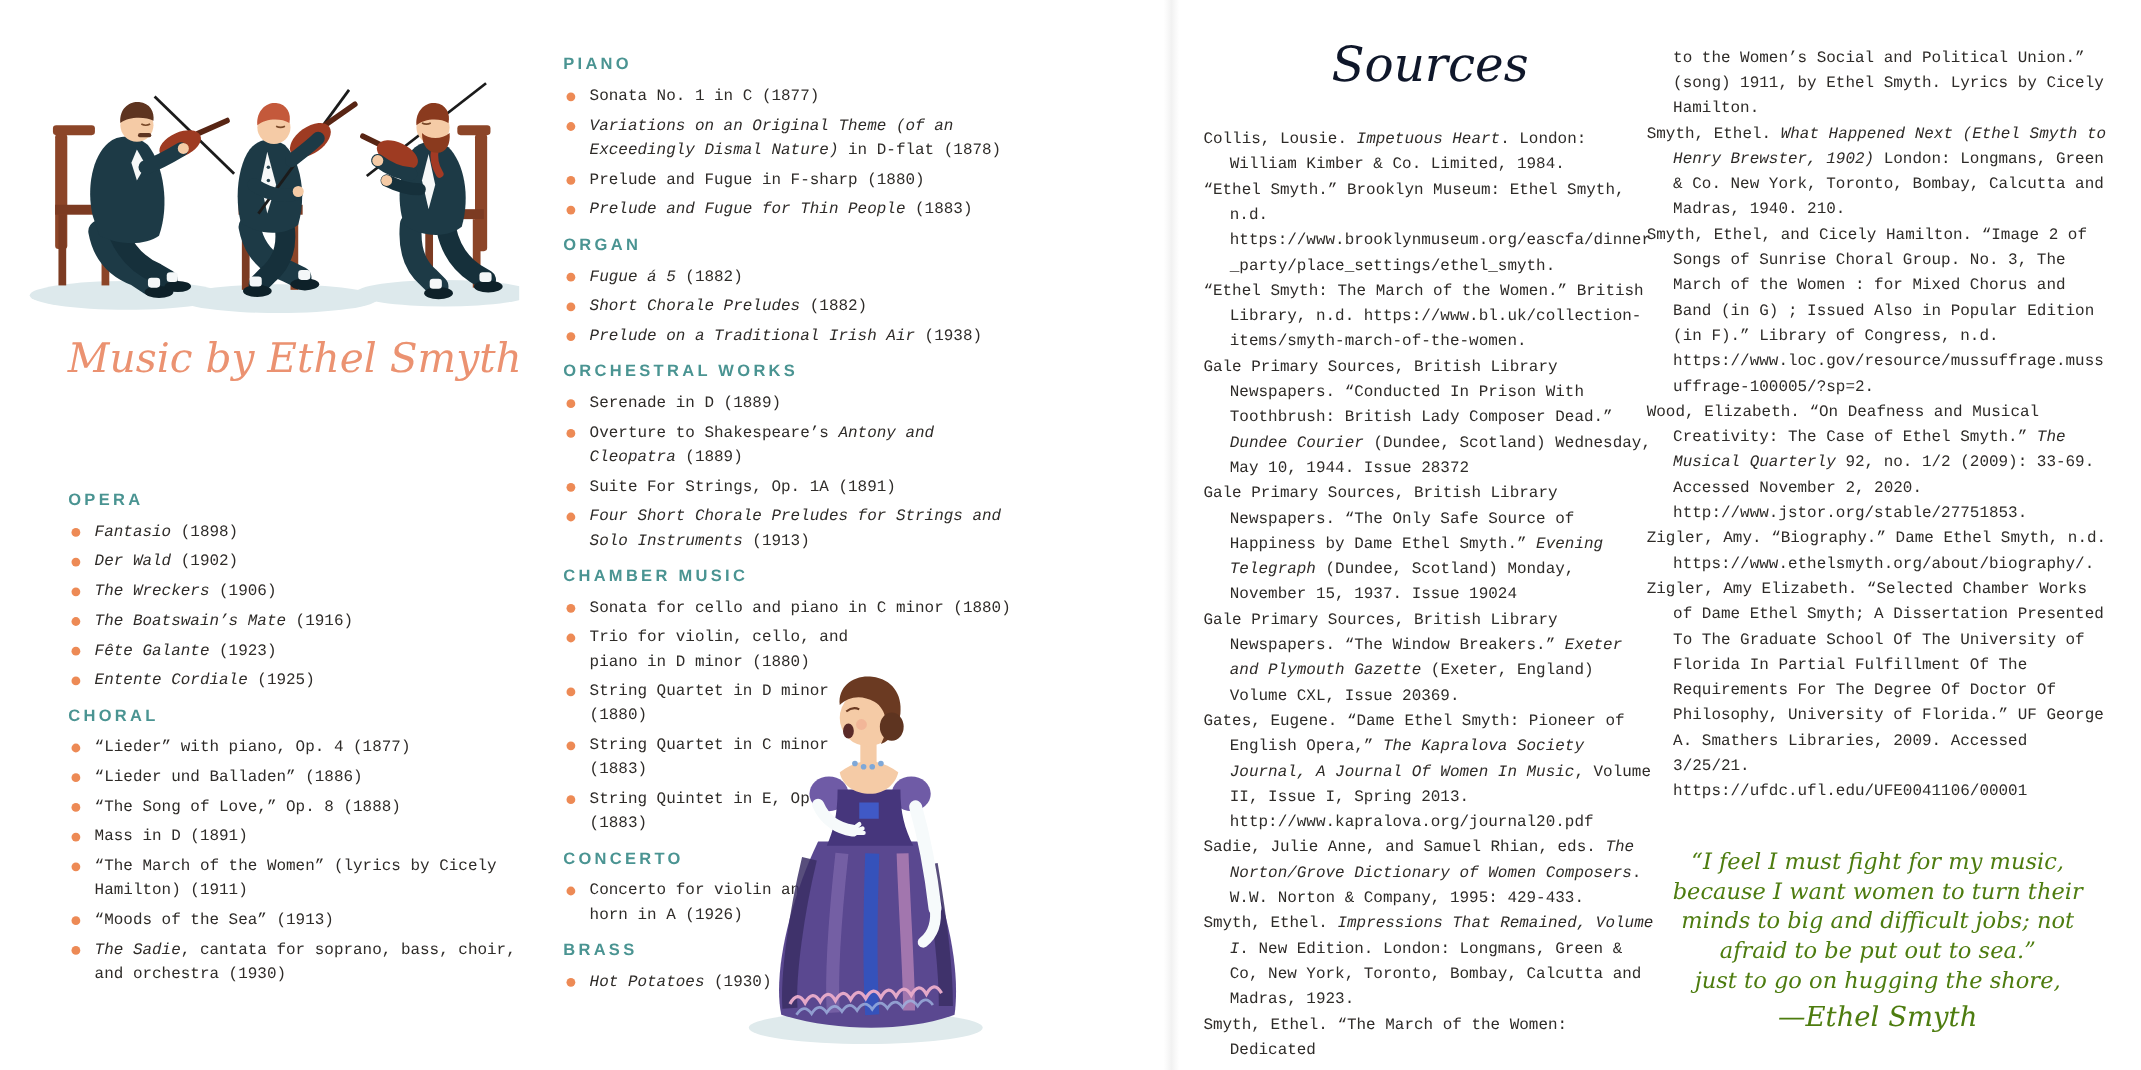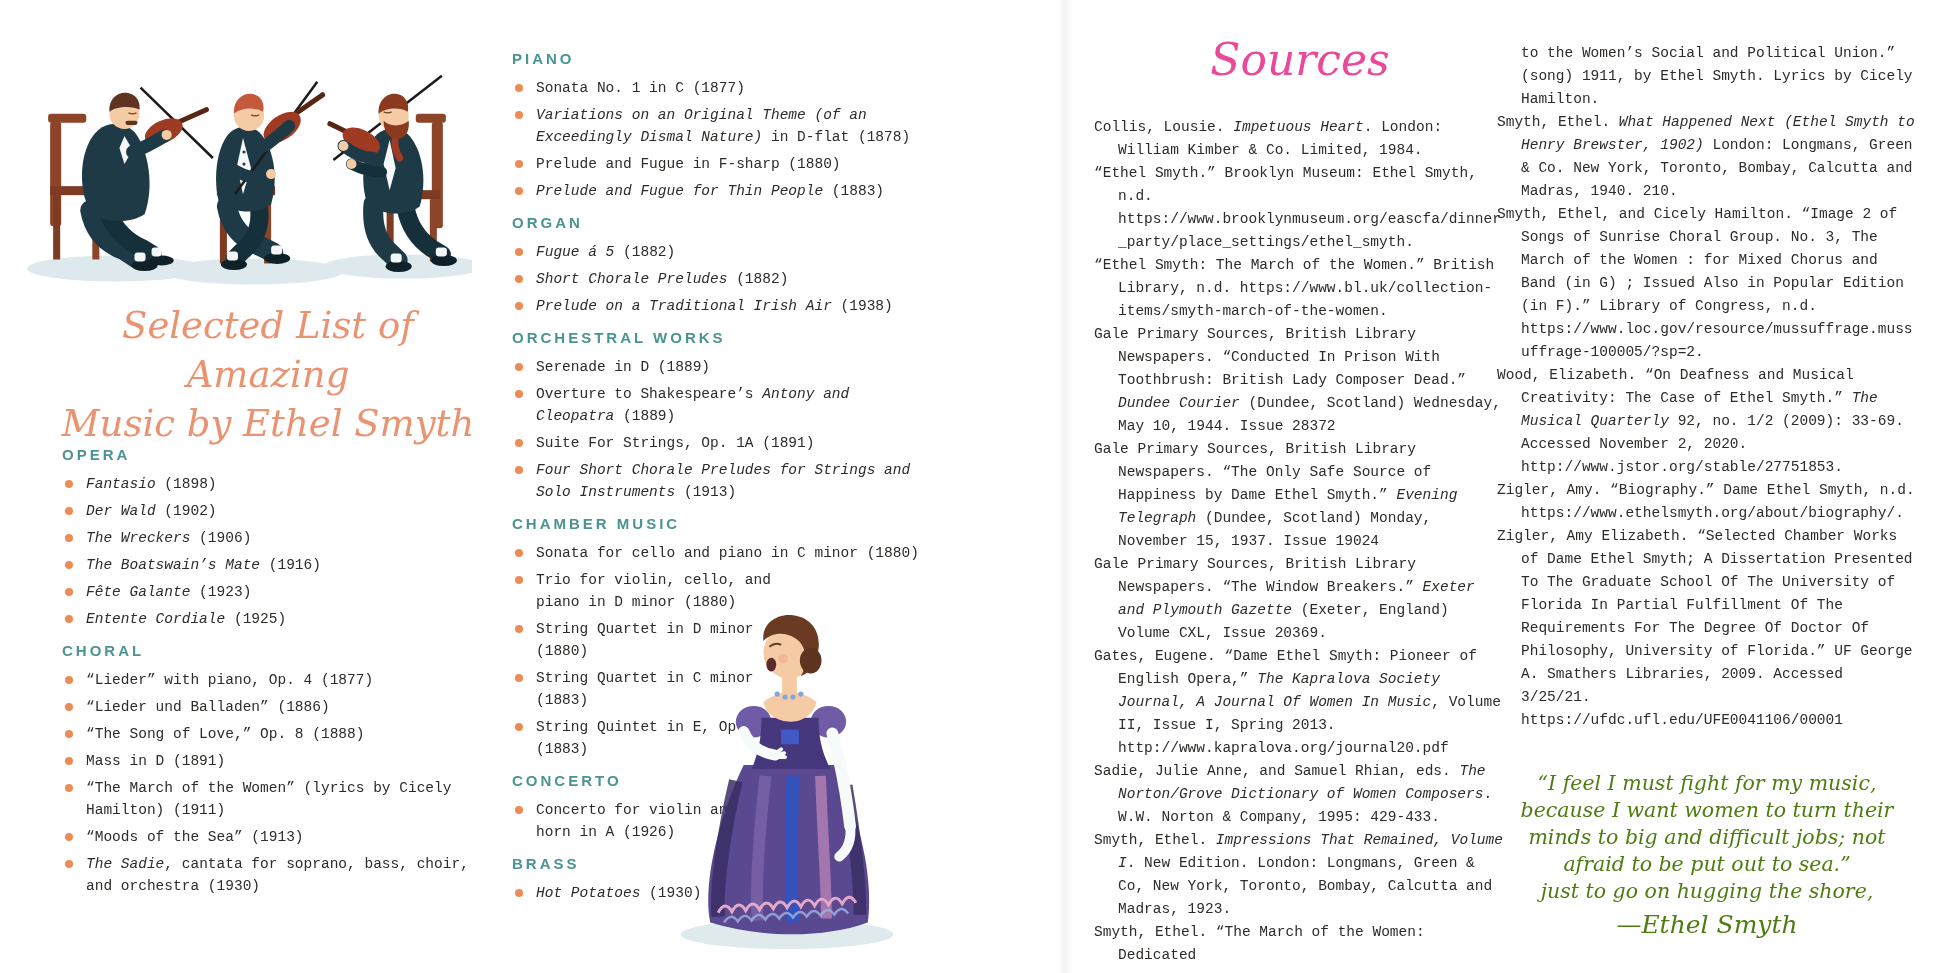--- a/index.html
+++ b/index.html
@@ -25,21 +25,21 @@
   .section ul{list-style:none;margin:0;padding:0;}
   .section li{position:relative;padding-left:24px;margin-bottom:5px;
               font-size:14.5px;line-height:22px;}
   .section li::before{content:"";position:absolute;left:3px;top:7px;width:8px;height:8px;
               border-radius:50%;background:#ed8a55;}
   .sec-chamber-music li:nth-child(n+2){max-width:238px;}
   .sec-concerto li{max-width:216px;}
 
   
   .sources-title{position:absolute;left:1094px;top:34px;width:412px;text-align:center;
-                 font-family:"DejaVu Serif",serif;font-style:italic;color:#ec4899;font-size:44px;}
+                 font-family:"DejaVu Serif",serif;font-style:italic;color:#0f172a;font-size:44px;}
   .bib-col{position:absolute;width:412px;}
   .bib-col-1{left:1094px;top:116px;}
   .bib-col-2{left:1497px;top:42px;width:420px;}
   .bib{margin:0;padding-left:24px;text-indent:-24px;font-size:14.5px;line-height:23px;
        overflow-wrap:anywhere;}
   .bib.cont{text-indent:0;}
 
   .quote{position:absolute;left:1497px;top:770px;width:420px;text-align:center;
          font-family:"DejaVu Serif",serif;font-style:italic;color:#4d7c0f;
          font-size:20.5px;line-height:1.32;}
@@ -136,21 +136,20 @@
         <path d="M374,116 C372,126 374,134 378,140" stroke="#a33a24" stroke-width="7" fill="none" stroke-linecap="round"></path>
         <circle cx="372" cy="98" r="15" fill="#f5cba6"></circle>
         <path d="M357,96 C356,82 366,75 374,76 C384,77 388,86 386,94 C378,89 364,90 357,96 Z" fill="#8a3a1e"></path>
         <path d="M362,103 C362,115 368,121 376,121 C384,121 388,113 387,103 C380,109 368,109 362,103 Z" fill="#8a3a1e"></path>
         <path d="M362,94 q4,2 8,0" stroke="#7a4a2a" stroke-width="1.5" fill="none"></path>
       </g>
     </svg>
   </div>
 
   <div class="music-title">
-    <div>Selected List of Amazing</div>
     <div>Music by Ethel Smyth</div>
   </div>
 
   <div class="col-a">
       <div class="section sec-opera">
         <h3 class="heading">OPERA</h3>
         <ul>
           <li><i>Fantasio</i><span> (1898)</span></li>
           <li><i>Der Wald</i><span> (1902)</span></li>
           <li><i>The Wreckers</i><span> (1906)</span></li>

